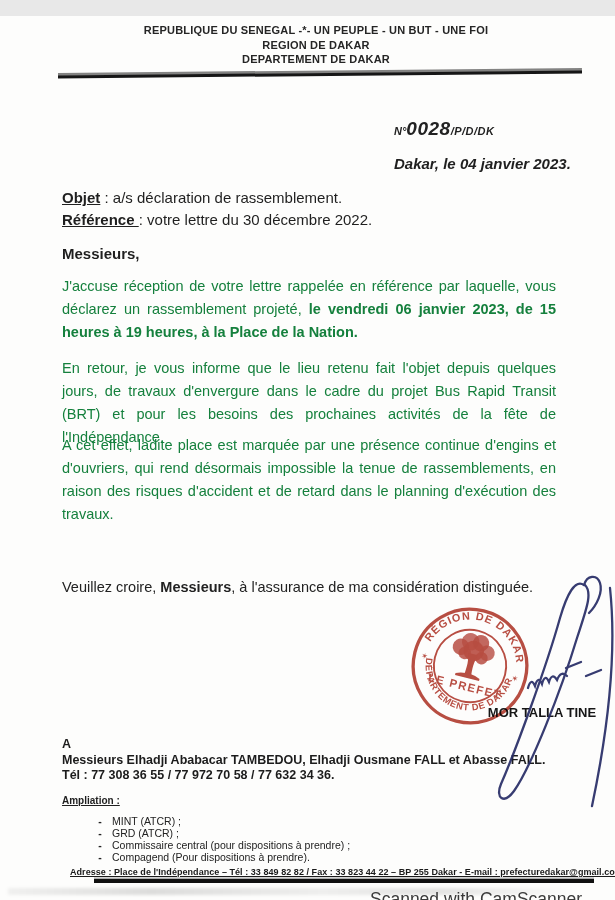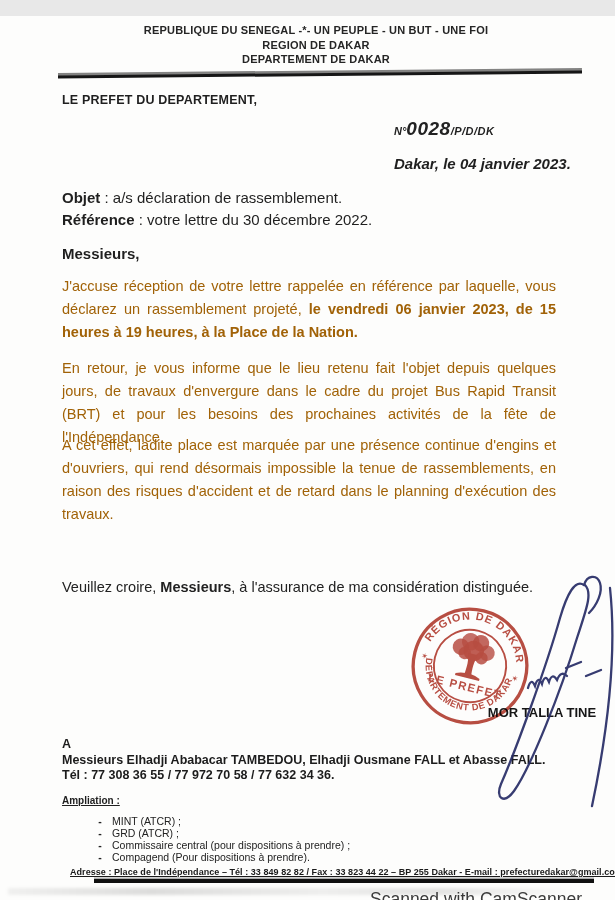--- a/index.html
+++ b/index.html
@@ -15,23 +15,23 @@
   .rule{left:58px; top:57px; width:524px; height:3px; background:#161616;
         box-shadow:0 -2.5px 0 rgba(90,90,90,.75); transform:rotate(-.55deg);}
   .sender{left:62px; top:77px; font-size:12.5px; font-weight:bold; letter-spacing:.2px;}
   .refnum{left:394px; top:102px; display:flex; align-items:baseline;
           font-weight:bold; font-style:italic; color:#222;}
   .refnum .pre{font-size:11px;}
   .refnum .num{font-size:19px; letter-spacing:.5px;}
   .refnum .suf{font-size:11px; letter-spacing:.5px;}
   .dateline{left:394px; top:139px; font-size:15px; font-weight:bold; font-style:italic;}
   .metaline{left:62px; font-size:15px;}
-  .metaline .lbl{font-weight:bold; }
+  .metaline .lbl{font-weight:bold; text-decoration:underline;}
   .salutation{left:62px; top:229px; font-size:15px; font-weight:bold;}
-  .para{left:62px; width:494px; font-size:14.5px; line-height:23px; text-align:justify; color:#a16207;}
+  .para{left:62px; width:494px; font-size:14.5px; line-height:23px; text-align:justify; color:#15803d;}
   .b{font-weight:bold;}
   .closing{left:62px; top:563px; font-size:14.5px; color:#222;}
   
   .stamp{left:406px; top:586px; width:128px; height:128px; mix-blend-mode:multiply; opacity:.9; z-index:3;}
   .sig{left:440px; top:548px; width:178px; height:254px; z-index:4;}
   .signame{left:460px; top:689px; width:164px; text-align:center;
            font-size:13px; font-weight:bold; color:#161616; z-index:2;}
   
   .addr{left:62px; top:721px; font-size:12.5px; font-weight:bold; line-height:15.5px; color:#1c1c1c;}
   
@@ -55,21 +55,20 @@
 
 <div class="page">
 
   <div class="abs hdr">
     <div>REPUBLIQUE DU SENEGAL -*- UN PEUPLE - UN BUT - UNE FOI</div>
     <div>REGION DE DAKAR</div>
     <div>DEPARTEMENT DE DAKAR</div>
   </div>
   <div class="abs rule"></div>
 
-  <div class="abs sender">LE PREFET DU DEPARTEMENT,</div>
 
   <div class="abs refnum">
     <span class="pre">N°</span>
       <span class="num">0028</span>
       <span class="suf">/P/D/DK</span>
   </div>
 
   <div class="abs dateline">Dakar, le 04 janvier 2023.</div>
 
   <div class="abs metaline" style="top:173px">

